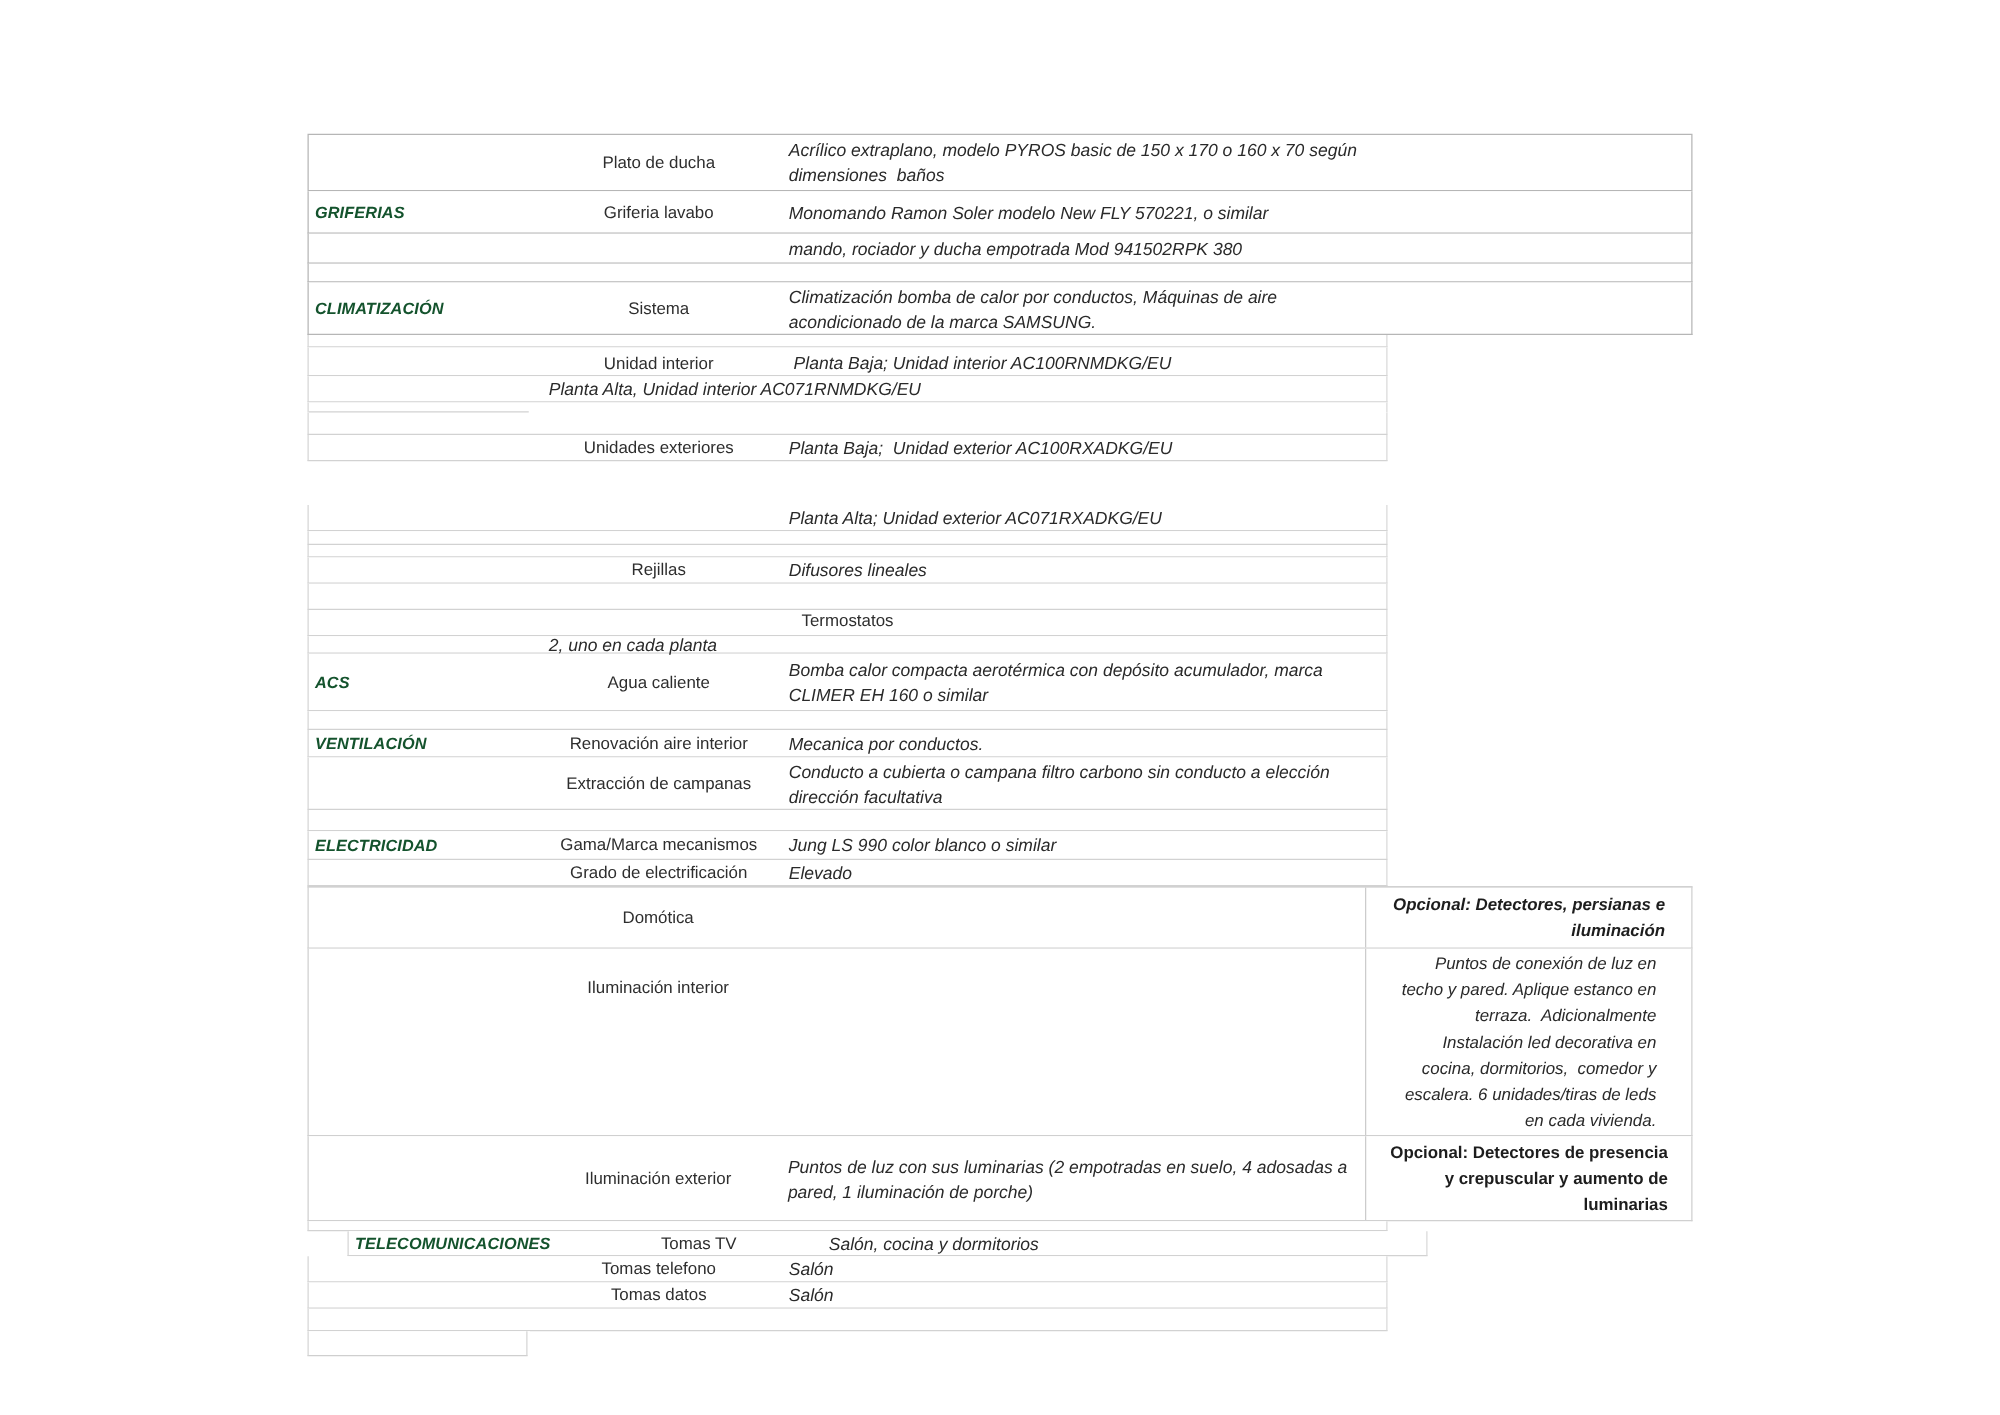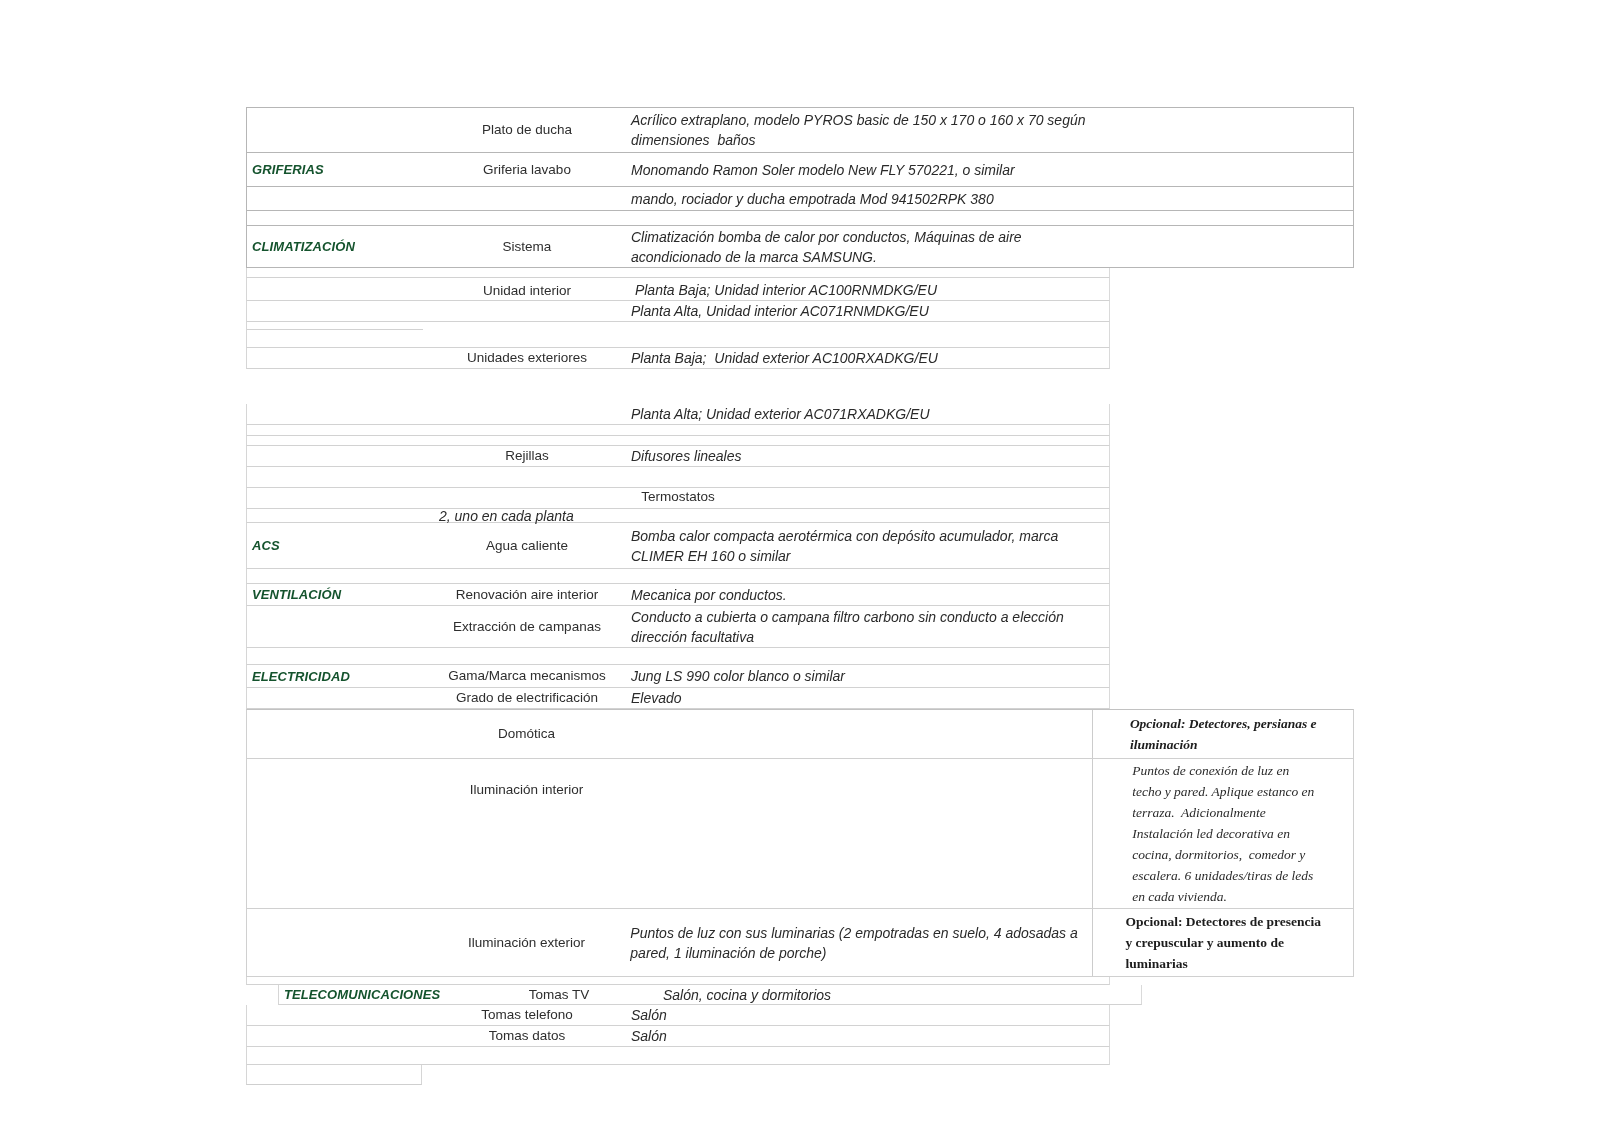--- a/index.html
+++ b/index.html
@@ -22,22 +22,22 @@
     font-weight:bold; font-size:13px; color:#14532d; letter-spacing:0.1px;font-style:italic;
   }
   .item { width:208px; text-align:center; font-size:13.5px; line-height:18px; color:#2e2e2e; }
   .desc {
     width:463px; font-style:italic; font-size:14px; line-height:20px;
     white-space:pre-wrap; color:#2a2a2a;
   }
   .row.narrow .desc { width:478px; }
   .opt {
     width:261px; align-self:stretch; display:flex; align-items:center; justify-content:center;
-    border-left:1px solid #cccccc; text-align:left; font-size:13.5px; line-height:21px;
-    padding:2px 5px; white-space:pre-wrap; color:#1d1d1d;font-family:Liberation Serif, serif;
+    border-left:1px solid #cccccc; text-align:right; font-size:13.5px; line-height:21px;
+    padding:2px 5px; white-space:pre-wrap; color:#1d1d1d;
   }
   .opt.bi { font-weight:bold; font-style:italic; }
   .opt.i  { font-style:italic; color:#2a2a2a; }
   .opt.b  { font-weight:bold; }
 
   .row.tall .item { align-self:flex-start; padding-top:22px; }
 
   .row.catline-row { border-bottom:none; }
   .row.catline-row .cat { border-bottom:1px solid #d2d2d2; }
 
@@ -82,21 +82,21 @@
       <div class="row narrow" style="height: 10px;">
         <div class="cell cat"></div>
         <div class="cell item"></div>
         <div class="cell desc"></div>
       </div>
       <div class="row narrow" style="height: 23px; align-items: flex-end;">
         <div class="cell cat"></div>
         <div class="cell item">Unidad interior</div>
         <div class="cell desc"> Planta Baja; Unidad interior AC100RNMDKG/EU</div>
       </div>
-      <div class="row narrow" style="height: 21px;">
+      <div class="row narrow" style="height: 21px; flex-direction: column;">
         <div class="cell cat"></div>
         <div class="cell item"></div>
         <div class="cell desc">Planta Alta, Unidad interior AC071RNMDKG/EU</div>
       </div>
       <div class="row narrow catline-row" style="height: 8px;">
         <div class="cell cat"></div>
         <div class="cell item"></div>
         <div class="cell desc"></div>
       </div>
       <div class="row narrow" style="height: 18px;">

